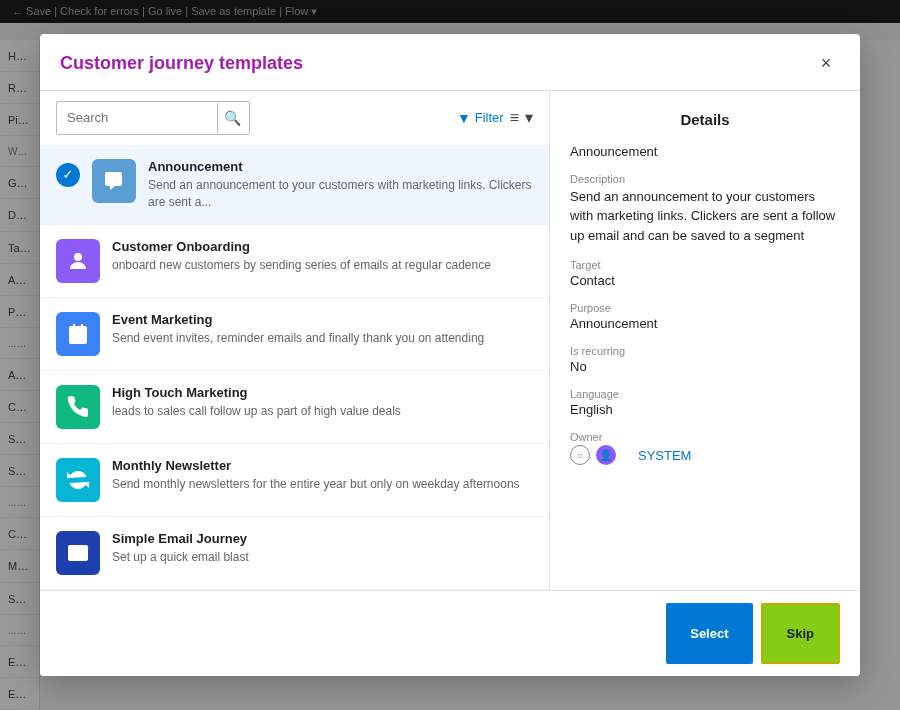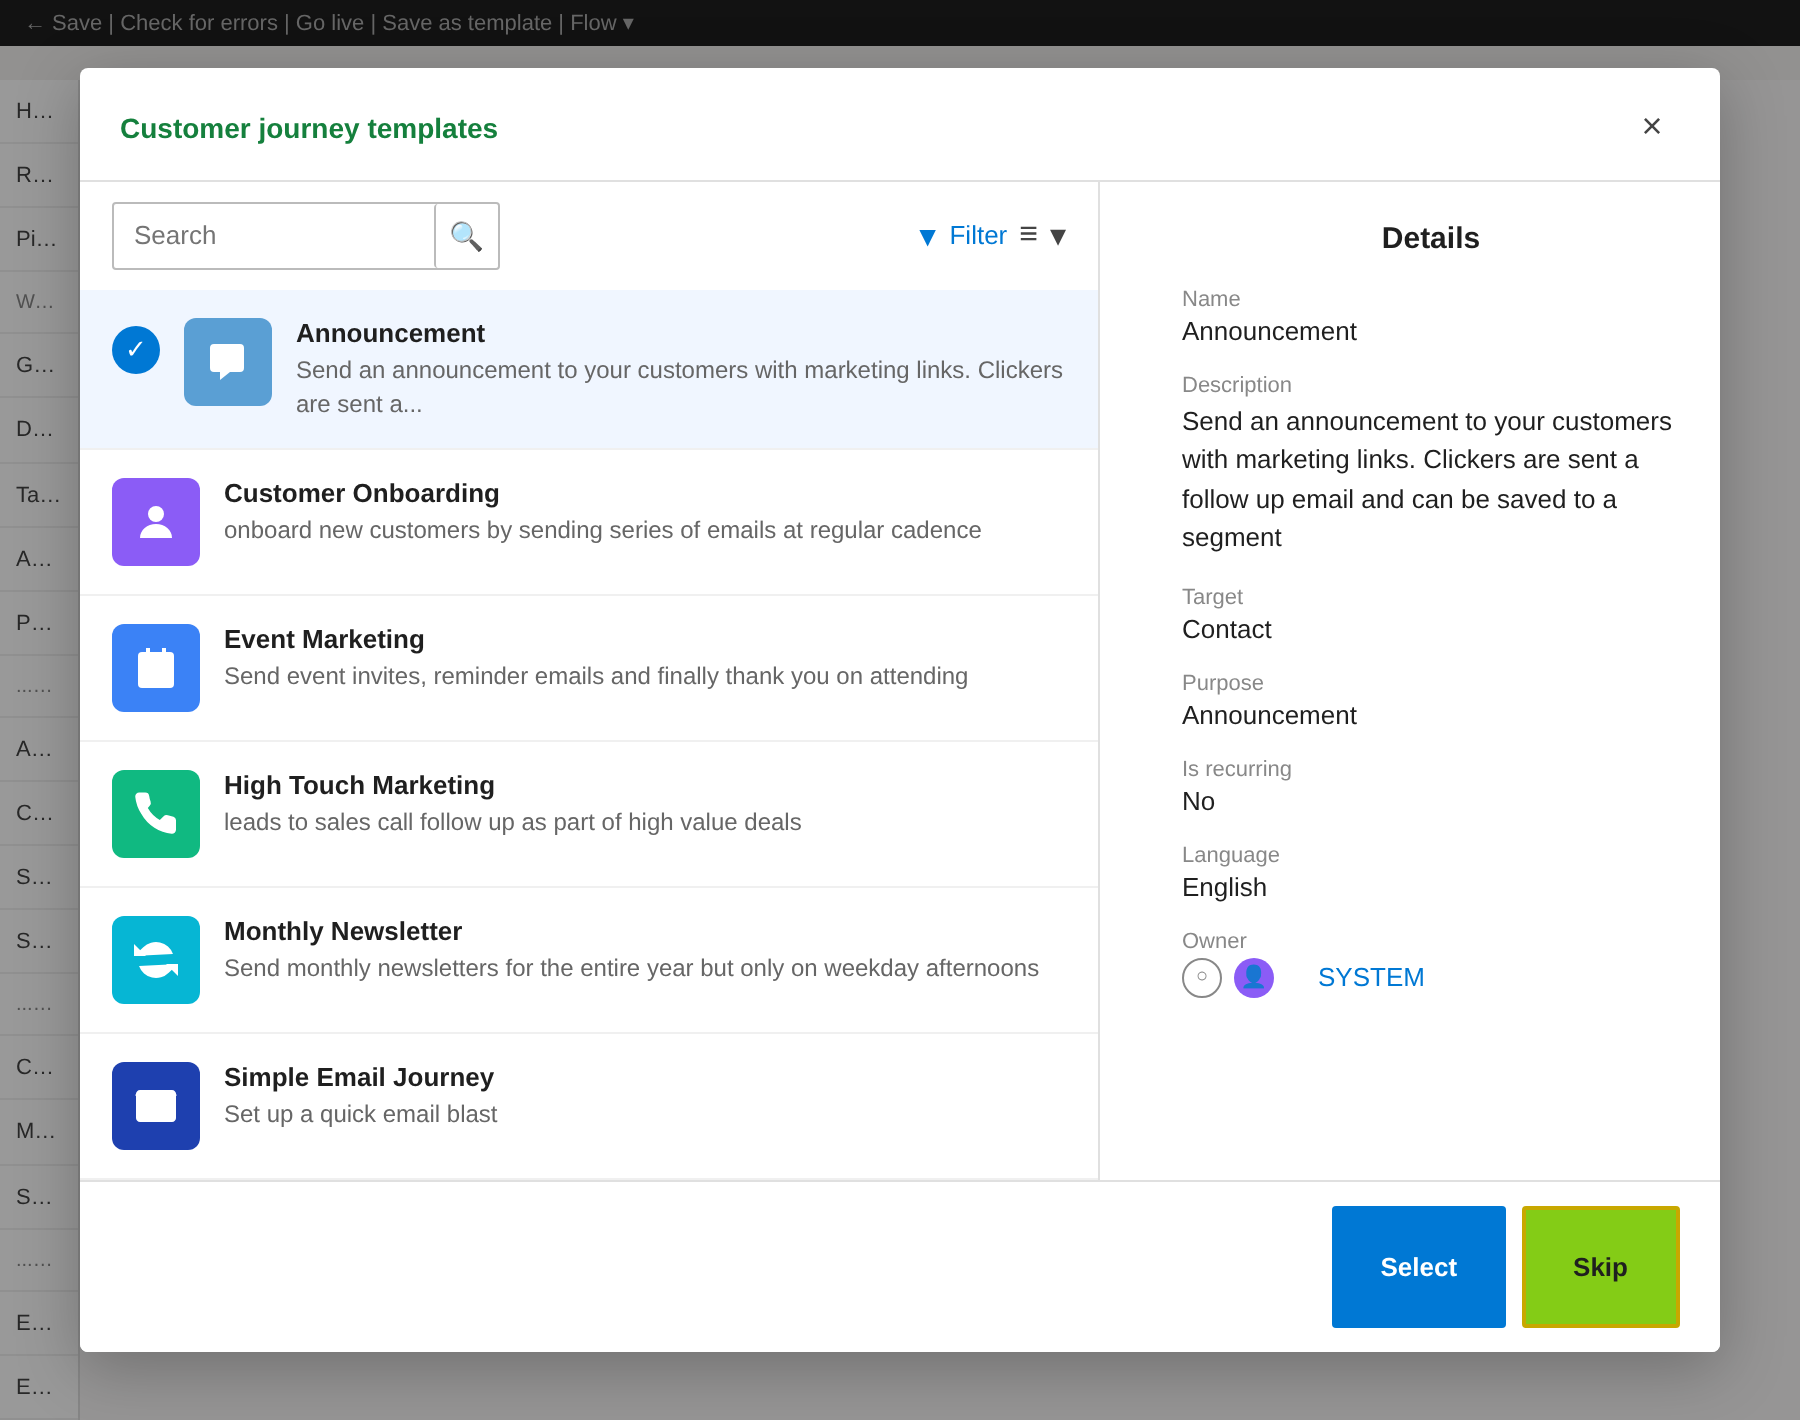--- a/index.html
+++ b/index.html
@@ -85,44 +85,43 @@
 
     .modal-header {
       display: flex;
       align-items: center;
       justify-content: space-between;
       padding: 16px 20px 12px;
       border-bottom: 1px solid #e0e0e0;
     }
 
     .modal-title {
-      font-size: 14px;
+      font-size: 18px;
       font-weight: 600;
-      color: #15803d;
+      color: #a21caf;
     }
 
     .modal-close {
       width: 28px;
       height: 28px;
       border: none;
       background: none;
       cursor: pointer;
       font-size: 18px;
       color: #444;
       display: flex;
       align-items: center;
       justify-content: center;
       border-radius: 2px;
     }
 
     .modal-body {
       display: flex;
       flex: 1;
       overflow: hidden;
-      gap: 21px;
     }
 
     
     .left-panel {
       width: 510px;
       border-right: 1px solid #e0e0e0;
       display: flex;
       flex-direction: column;
     }
 
@@ -443,21 +442,20 @@
             </div>
           </div>
 
         </div>
       </div>
 
       <div class="right-panel">
         <div class="details-title">Details</div>
 
         <div class="detail-row">
-          <div class="detail-label">Name</div>
           <div class="detail-value">Announcement</div>
         </div>
 
         <div class="detail-row">
           <div class="detail-label">Description</div>
           <div class="detail-desc">Send an announcement to your customers with marketing links. Clickers are sent a follow up email and can be saved to a segment</div>
         </div>
 
         <div class="detail-row">
           <div class="detail-label">Target</div>

